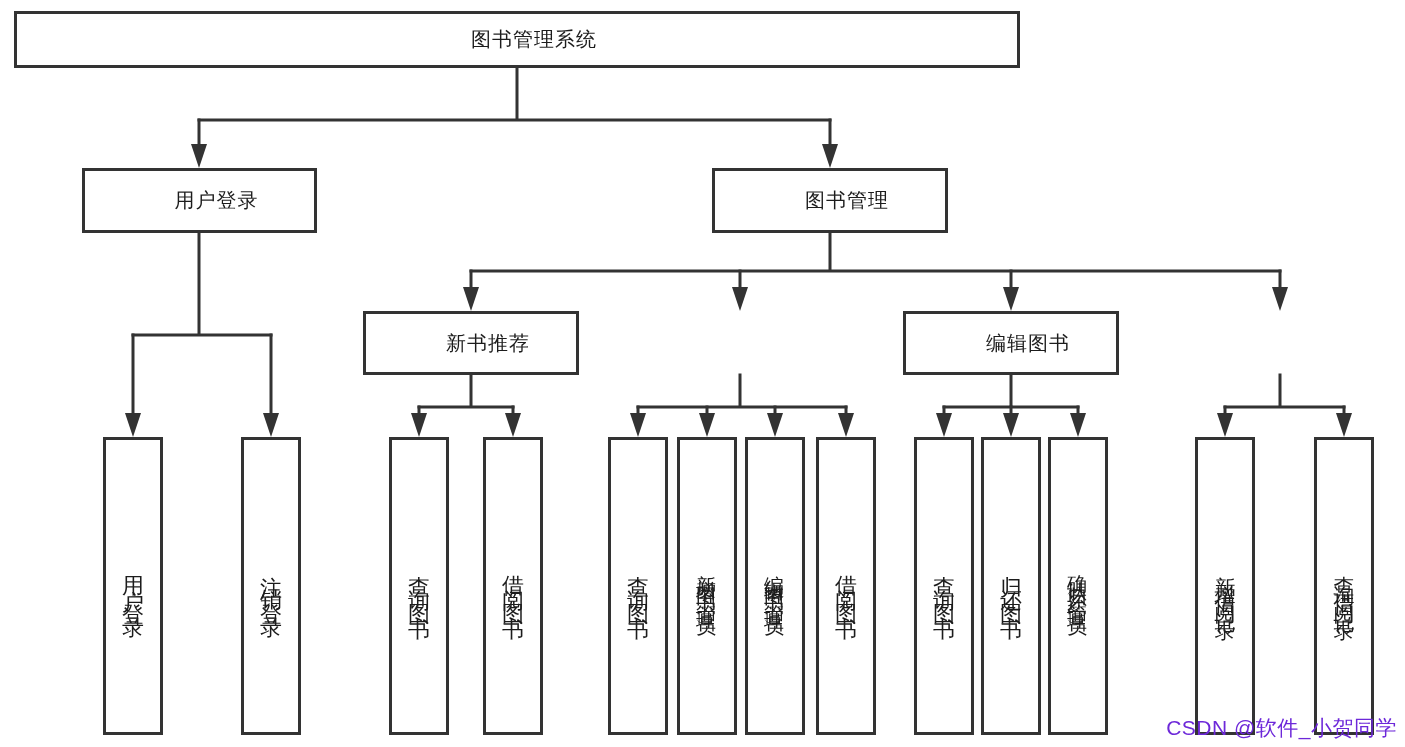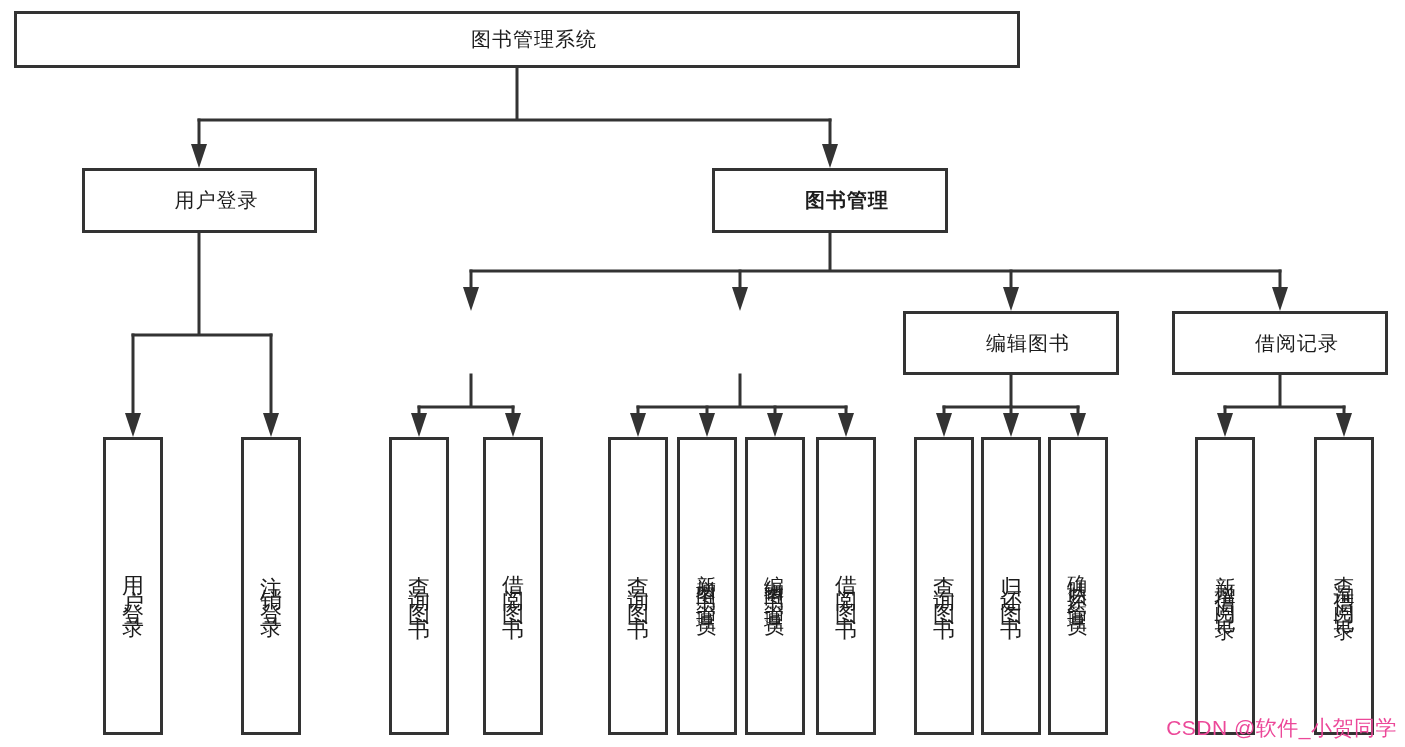--- a/index.html
+++ b/index.html
@@ -29,29 +29,29 @@
     white-space:nowrap;
     color:#1c1c1c;
   }
   .len4 .vtext{font-size:22px;letter-spacing:14px;}
   .len6 .vtext{font-size:21px;letter-spacing:9px;}
   .len10 .vtext{font-size:20px;letter-spacing:6px;}
   #watermark{
     position:absolute;
     right:8px;bottom:5px;
     font-size:21px;
-    color:#ec4899;
+    color:#6d28d9;
     letter-spacing:0.5px;
     z-index:10;
     white-space:nowrap;
   }
   
   #root-box{left:14px;top:11px;width:1006px;height:57px;}
   #node-user-login{left:82px;top:168px;width:235px;height:65px;}
-  #node-book-management{left:712px;top:168px;width:236px;height:65px;font-weight:bold;}
+  #node-book-management{left:712px;top:168px;width:236px;height:65px;}
   .l3{top:311px;height:64px;width:216px;}
   #node-new-book-recommend{left:363px;}
   #node-book-borrowing{left:632px;}
   #node-current-borrowing{left:903px;}
   #node-borrowing-records{left:1172px;}
   #leaf-user-login{left:103px;}
   #leaf-logout{left:241px;}
   #leaf-nb-query{left:389px;}
   #leaf-nb-borrow{left:483px;}
   #leaf-bb-query{left:608px;}
@@ -128,25 +128,25 @@
     <span>图书管理系统</span>
   </div>
 
   <div id="node-user-login" class="box hbox">
     <span>用户登录</span>
   </div>
   <div id="node-book-management" class="box hbox">
     <span>图书管理</span>
   </div>
 
+  <div id="node-new-book-recommend" class="box hbox l3">
+    <span>新书推荐</span>
+  </div>
   <div id="node-current-borrowing" class="box hbox l3">
     <span>编辑图书</span>
-  </div>
-  <div id="node-borrowing-records" class="box hbox l3">
-    <span>借阅记录</span>
   </div>
 
   <div id="leaf-user-login" class="box leaf len4">
     <span class="vtext">用户登录</span>
   </div>
   <div id="leaf-logout" class="box leaf len4">
     <span class="vtext">注销登录</span>
   </div>
 
   <div id="leaf-nb-query" class="box leaf len4">

